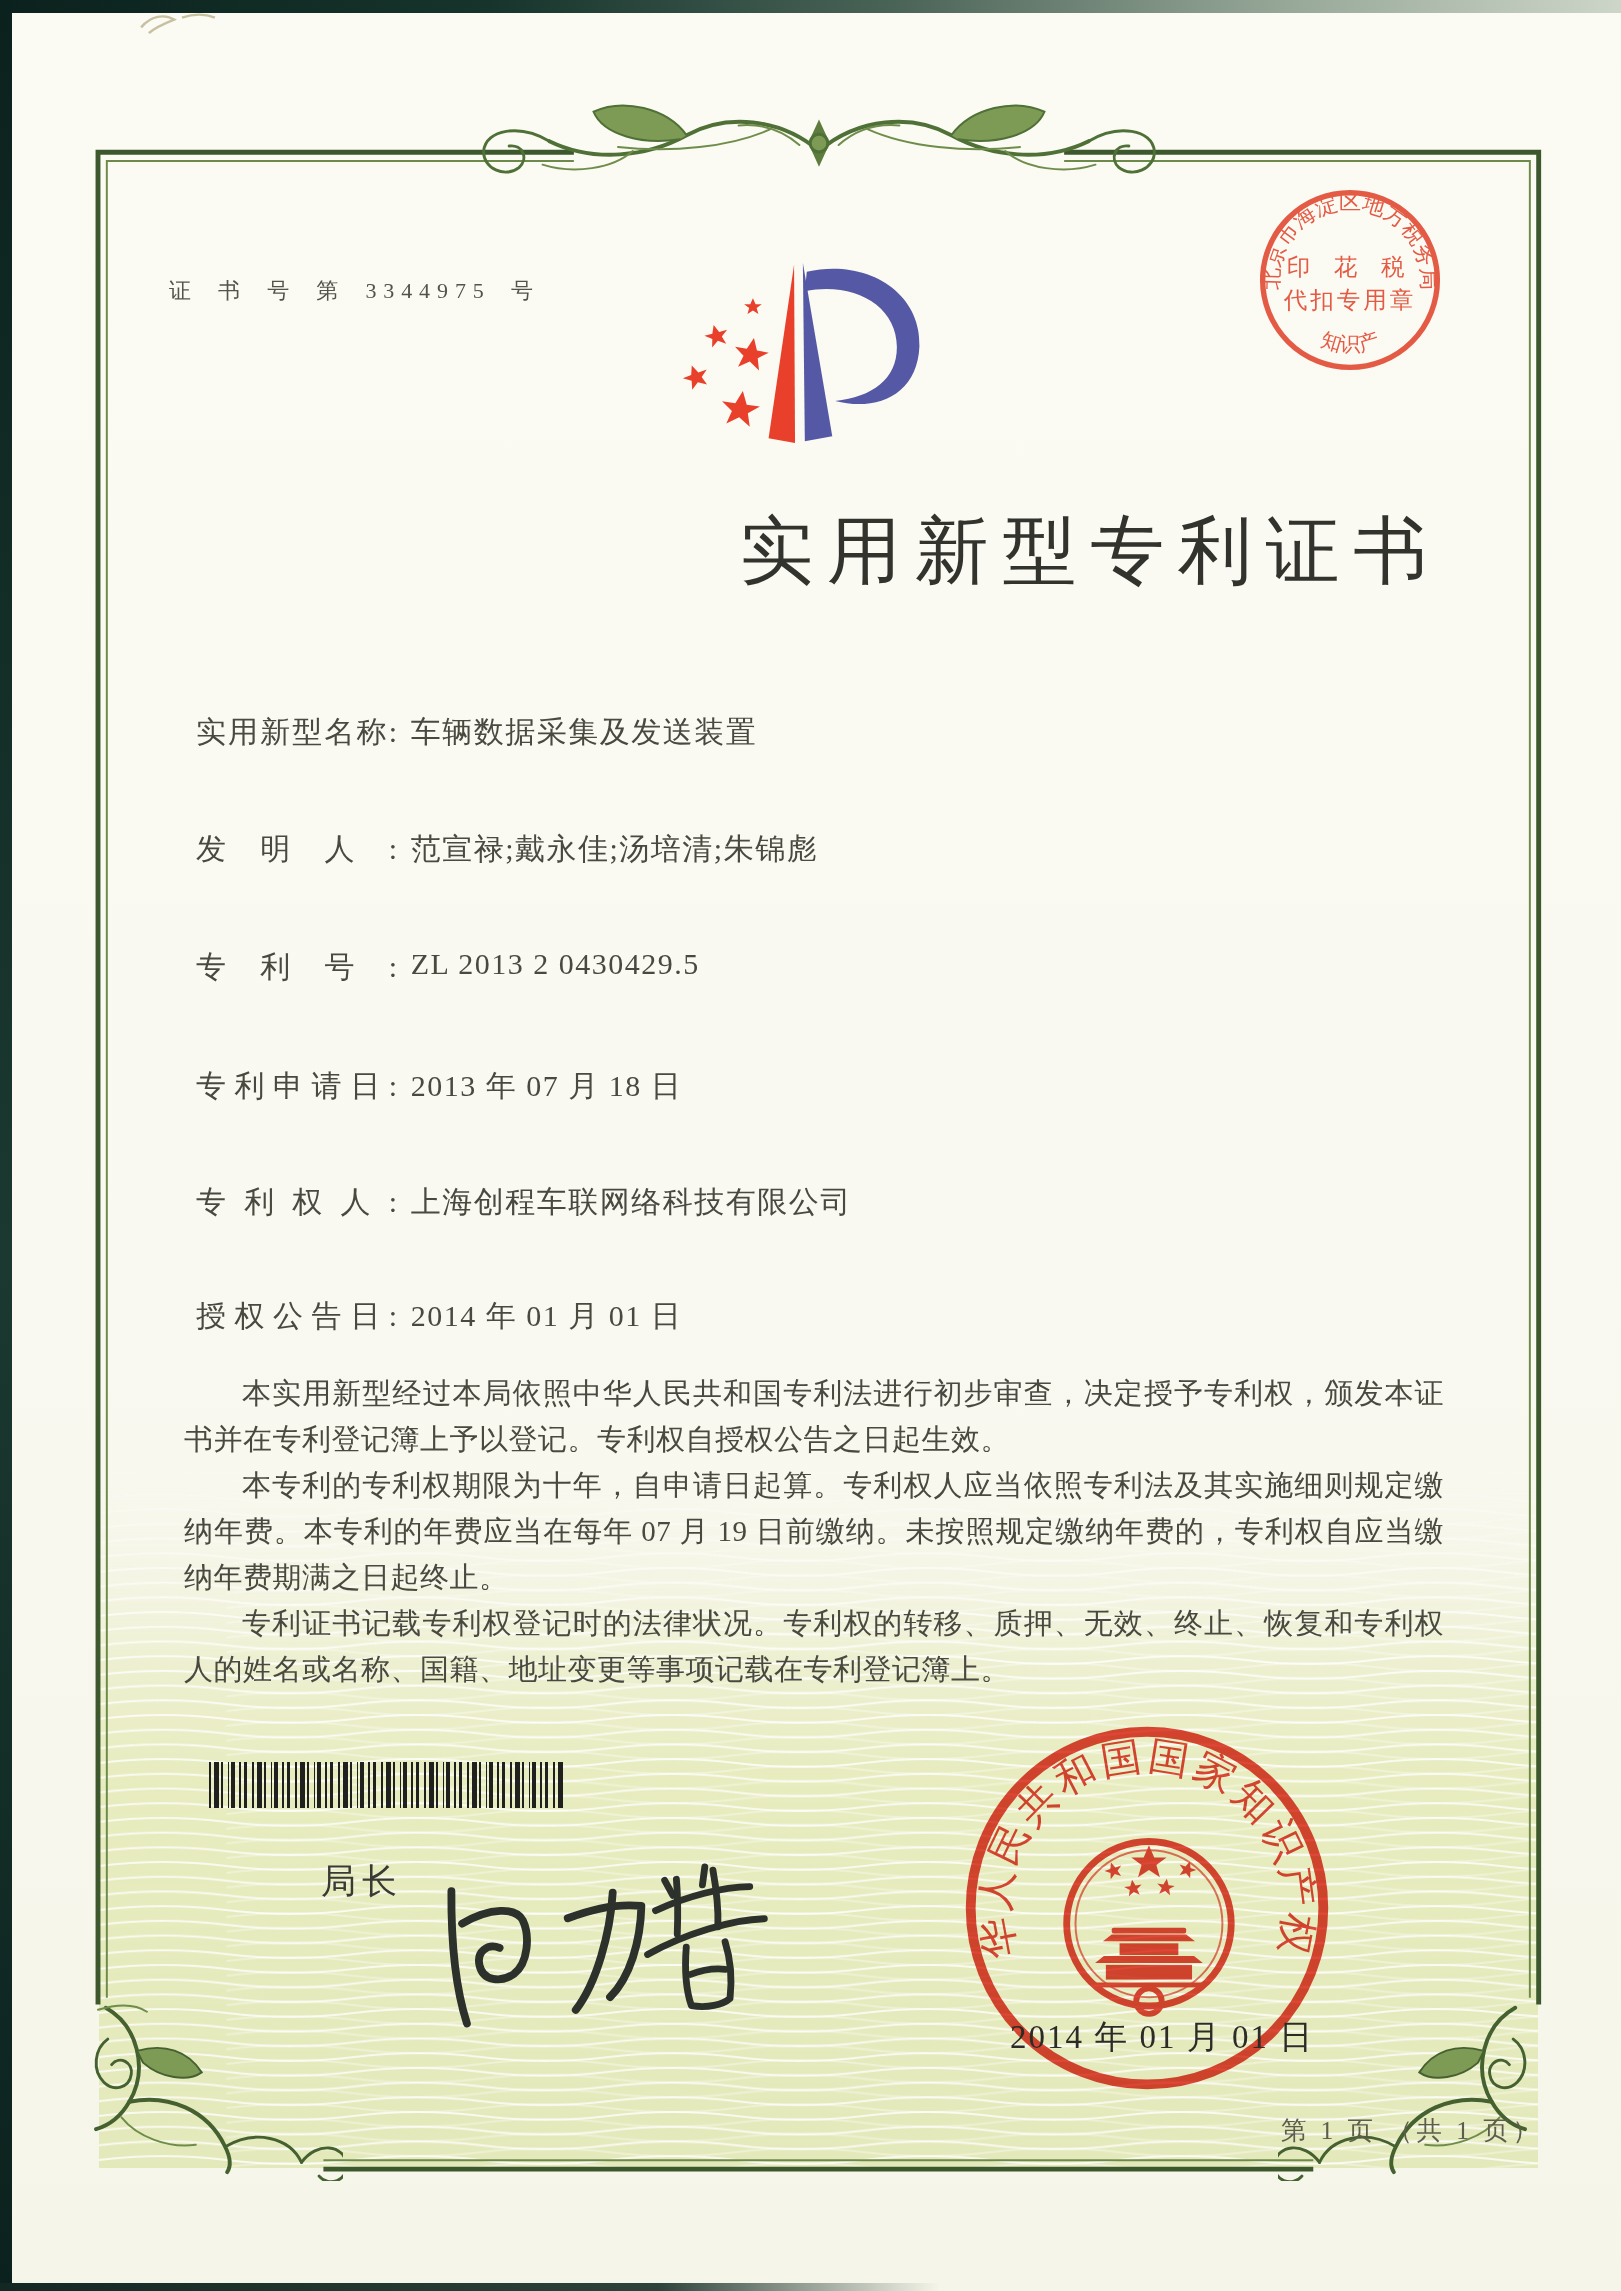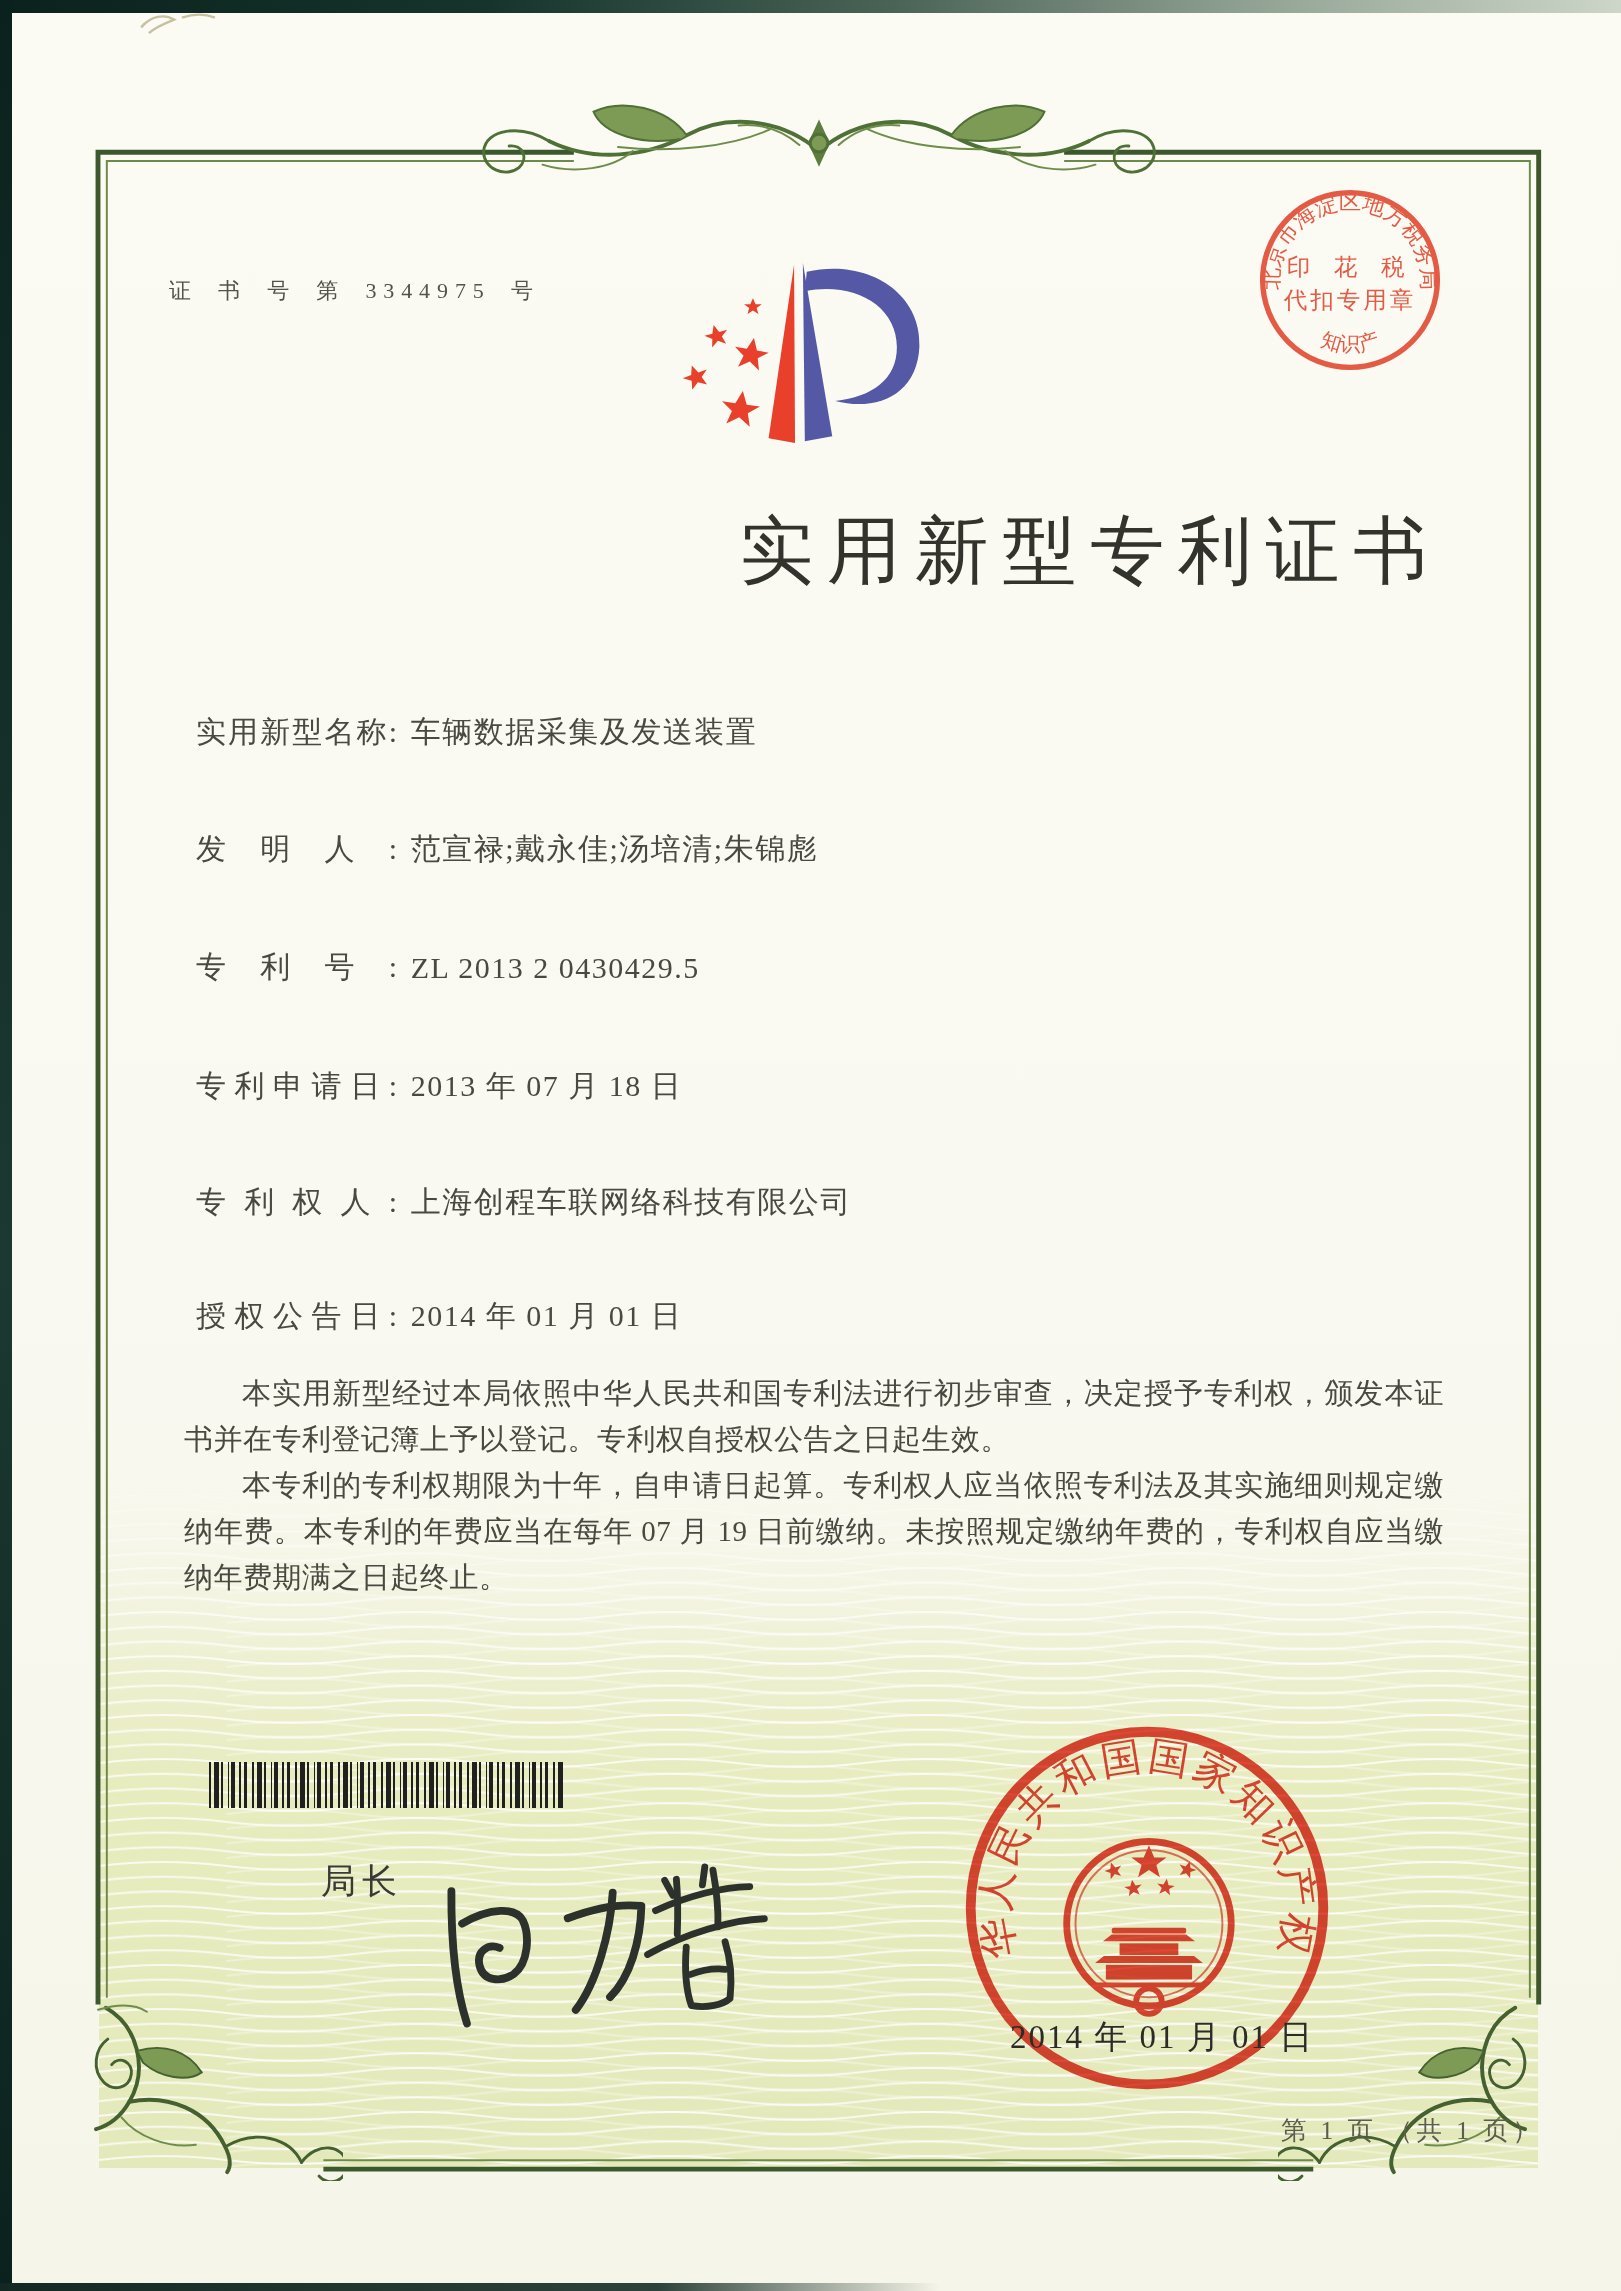--- a/index.html
+++ b/index.html
@@ -17,21 +17,21 @@
   
   .waves{position:absolute;left:99px;top:1460px;width:1439px;height:708px;
     background:linear-gradient(180deg,rgba(233,237,198,0) 0%,rgba(233,237,198,0.5) 20%,rgba(229,234,185,0.9) 45%,#e4e9bb 100%);
     -webkit-mask-image:linear-gradient(180deg,transparent 0%,#000 28%);
     mask-image:linear-gradient(180deg,transparent 0%,#000 28%);}
   .waves svg{position:absolute;inset:0;}
   
   .cert-no{position:absolute;left:169px;top:276px;font-size:22px;color:#54534b;letter-spacing:6.9px;word-spacing:7.8px;}
   .title{position:absolute;left:147px;top:502px;width:1294px;text-align:right;
     font-size:74px;letter-spacing:13.7px;color:#33332e;font-weight:400;}
-  .frow{position:absolute;left:196px;display:flex;align-items:center;font-size:30px;color:#4a4940;}
+  .frow{position:absolute;left:196px;display:flex;align-items:flex-start;font-size:30px;color:#4a4940;}
   .flabel{display:inline-block;width:201px;text-align:justify;text-align-last:justify;}
   .fvalue{margin-left:13.7px;letter-spacing:1.5px;white-space:nowrap;}
   .body-text{position:absolute;left:184px;top:1370px;width:1260px;font-size:29px;line-height:46px;
     color:#4a4940;text-align:justify;letter-spacing:0.5px;}
   .body-text p{margin:0;text-indent:2em;}
   .barcode{position:absolute;left:209px;top:1762px;width:355px;height:46px;
     background-image:repeating-linear-gradient(90deg,
       #20201e 0 2px,transparent 2px 4.9px,#20201e 4.9px 9.8px,transparent 9.8px 11.8px,
       #20201e 11.8px 13.7px,transparent 13.7px 18.6px,#20201e 18.6px 19.6px,transparent 19.6px 21.6px,
       #20201e 21.6px 26.5px,transparent 26.5px 30px,#20201e 30px 32px,transparent 32px 35px,
@@ -172,20 +172,21 @@
     <span class="fvalue">上海创程车联网络科技有限公司</span>
   </div>
   <div class="frow" style="top:1296px">
     <span class="flabel">授权公告日:</span>
     <span class="fvalue">2014 年 01 月 01 日</span>
   </div>
 
   <div class="body-text">
     <p>本实用新型经过本局依照中华人民共和国专利法进行初步审查，决定授予专利权，颁发本证书并在专利登记簿上予以登记。专利权自授权公告之日起生效。</p>
     <p>本专利的专利权期限为十年，自申请日起算。专利权人应当依照专利法及其实施细则规定缴纳年费。本专利的年费应当在每年 07 月 19 日前缴纳。未按照规定缴纳年费的，专利权自应当缴纳年费期满之日起终止。</p>
+    <p>专利证书记载专利权登记时的法律状况。专利权的转移、质押、无效、终止、恢复和专利权人的姓名或名称、国籍、地址变更等事项记载在专利登记簿上。</p>
   </div>
 
   <div class="barcode"></div>
 
   <div class="signer">局长</div>
   <svg class="sig" width="353" height="186" viewBox="0 0 360 190">
     <g transform="rotate(-5 180 95)" stroke="#2c312c" stroke-width="8" fill="none" stroke-linecap="round" stroke-linejoin="round">
       <path d="M34,28 C30,70 28,120 38,164"></path>
       <path d="M42,62 C72,48 98,50 104,64 C110,80 106,108 90,118 C76,126 58,122 56,106 C54,92 66,84 78,90"></path>
       <path d="M150,66 C178,58 206,56 226,60 C222,96 208,132 186,150"></path>

